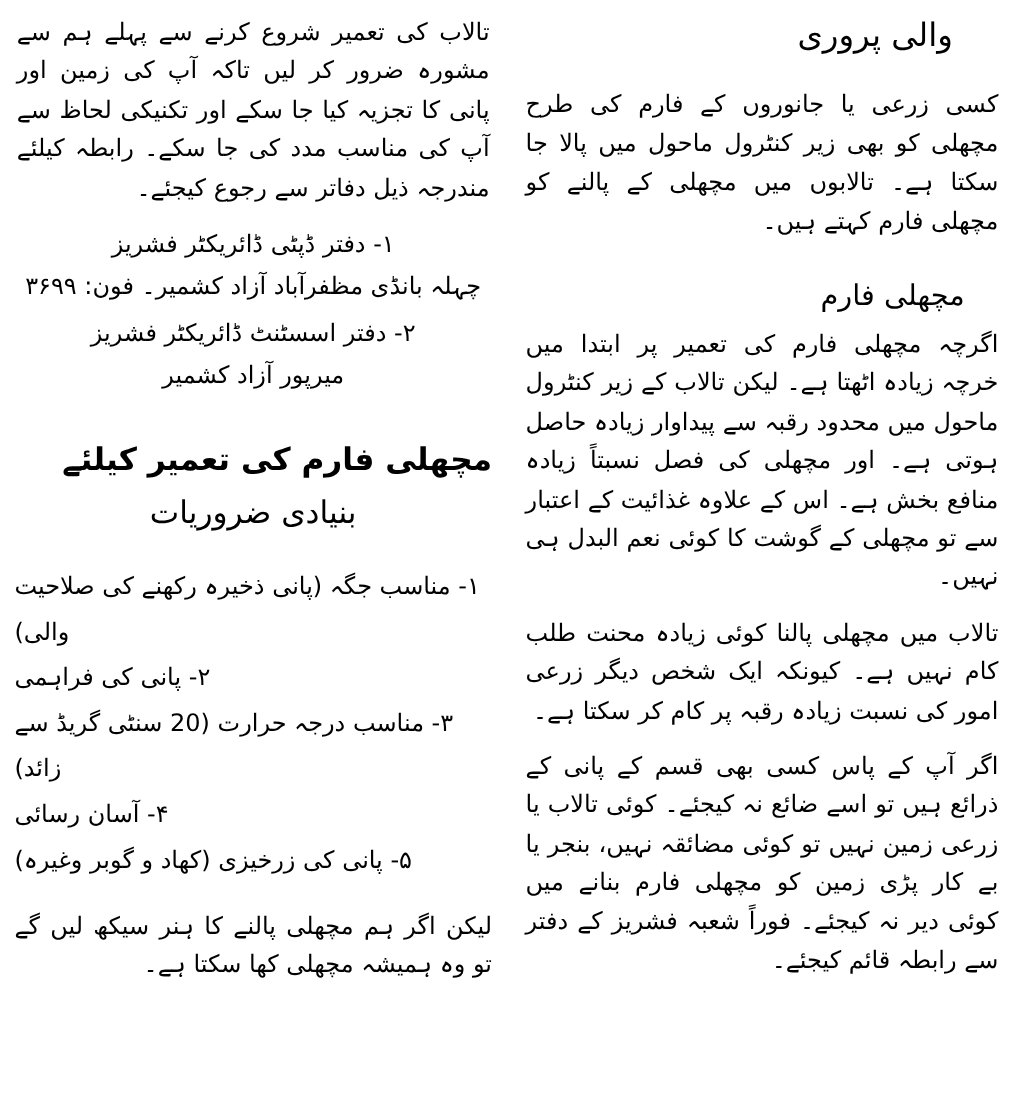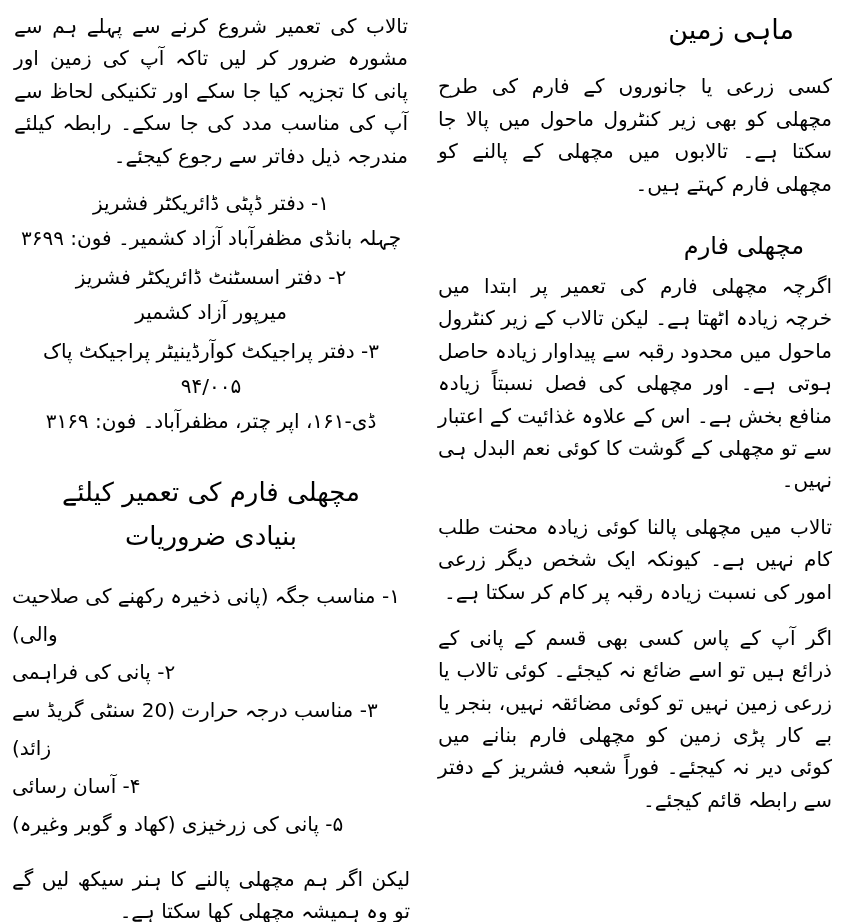--- a/index.html
+++ b/index.html
@@ -59,22 +59,23 @@
     text-align: justify;
     text-align-last: right;
     margin: 0 0 14px 0;
     padding: 0 2px;
   }
   .para-right-intro { margin-bottom: 6px; }
   .para-last { margin-bottom: 4px; }
 
   .heading-center-1 {
     font-size: 26px;
-    text-align: center;
+    text-align: right;
     margin: 34px 0 10px 0;
+    font-weight: bold;
   }
   .heading-center-2 {
     font-size: 26px;
     text-align: center;
     margin: 4px 0 26px 0;
   }
   .list {
     list-style: none;
     margin: 0;
     padding: 0;
@@ -103,21 +104,21 @@
     margin-top: 20px;
   }
 </style>
 </head>
 <body>
 
 <div class="page">
 
   <div class="col col-right">
 
-    <div class="heading heading-right-main">ماہی زمین</div>
+    <div class="heading heading-right-main">والی پروری</div>
 
     <p class="para para-right-intro">کسی زرعی یا جانوروں کے فارم کی طرح مچھلی کو بھی زیر کنٹرول ماحول میں پالا جا سکتا ہے۔ تالابوں میں مچھلی کے پالنے کو مچھلی فارم کہتے ہیں۔</p>
 
     <div class="subheading">مچھلی فارم</div>
 
     <p class="para">اگرچہ مچھلی فارم کی تعمیر پر ابتدا میں خرچہ زیادہ اٹھتا ہے۔ لیکن تالاب کے زیر کنٹرول ماحول میں محدود رقبہ سے پیداوار زیادہ حاصل ہوتی ہے۔ اور مچھلی کی فصل نسبتاً زیادہ منافع بخش ہے۔ اس کے علاوہ غذائیت کے اعتبار سے تو مچھلی کے گوشت کا کوئی نعم البدل ہی نہیں۔</p>
 
     <p class="para">تالاب میں مچھلی پالنا کوئی زیادہ محنت طلب کام نہیں ہے۔ کیونکہ ایک شخص دیگر زرعی امور کی نسبت زیادہ رقبہ پر کام کر سکتا ہے۔</p>
 
 
@@ -132,24 +133,20 @@
     <div class="addr-block">
       <div class="addr-line item-head">۱- دفتر ڈپٹی ڈائریکٹر فشریز</div>
       <div class="addr-line">چہلہ بانڈی مظفرآباد آزاد کشمیر۔ فون: ۳۶۹۹</div>
     </div>
 
     <div class="addr-block">
       <div class="addr-line item-head">۲- دفتر اسسٹنٹ ڈائریکٹر فشریز</div>
       <div class="addr-line">میرپور آزاد کشمیر</div>
     </div>
 
-    <div class="addr-block">
-      <div class="addr-line item-head">۳- دفتر پراجیکٹ کوآرڈینیٹر پراجیکٹ پاک ۹۴/۰۰۵</div>
-      <div class="addr-line">ڈی-۱۶۱، اپر چتر، مظفرآباد۔ فون: ۳۱۶۹</div>
-    </div>
 
     <div class="heading-center-1">مچھلی فارم کی تعمیر کیلئے</div>
 
     <div class="heading-center-2">بنیادی ضروریات</div>
 
     <ul class="list">
       <li>۱- مناسب جگہ (پانی ذخیرہ رکھنے کی صلاحیت والی)</li>
       <li>۲- پانی کی فراہمی</li>
       <li>۳- مناسب درجہ حرارت (20 سنٹی گریڈ سے زائد)</li>
       <li>۴- آسان رسائی</li>

